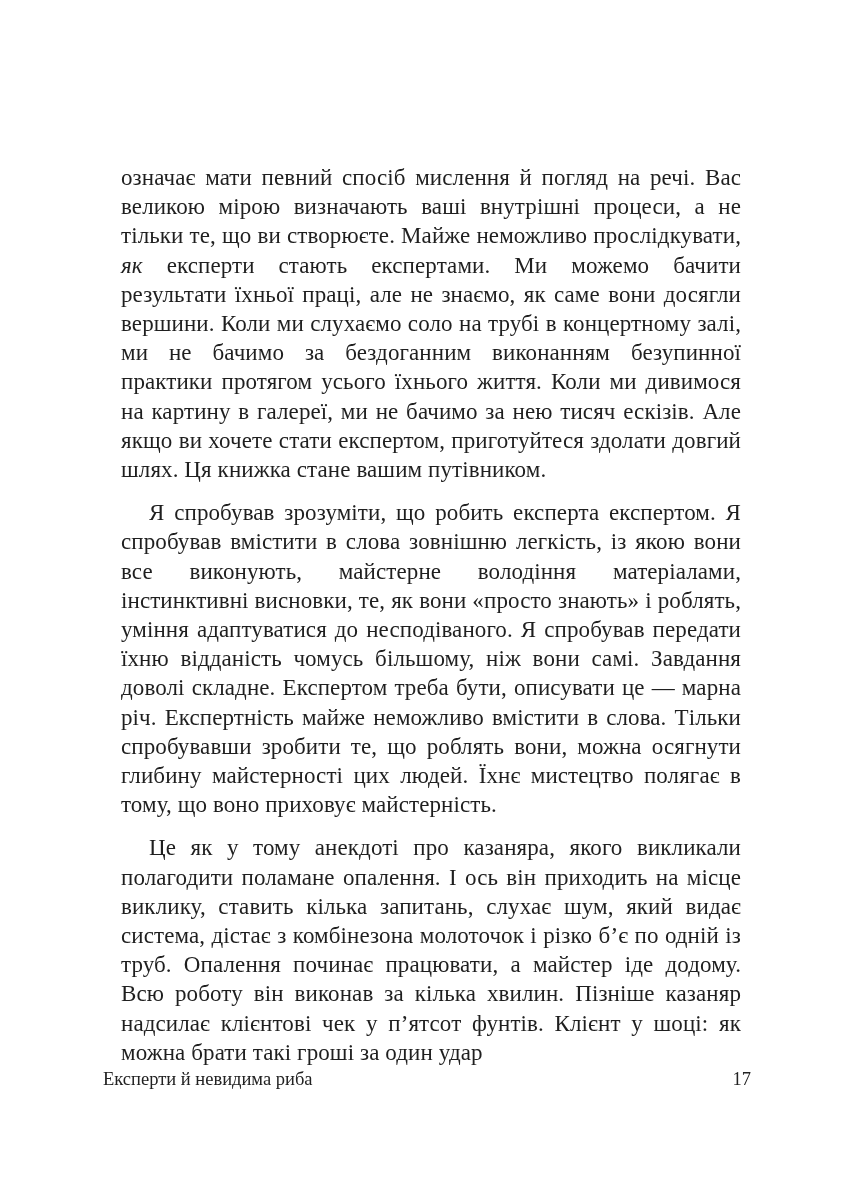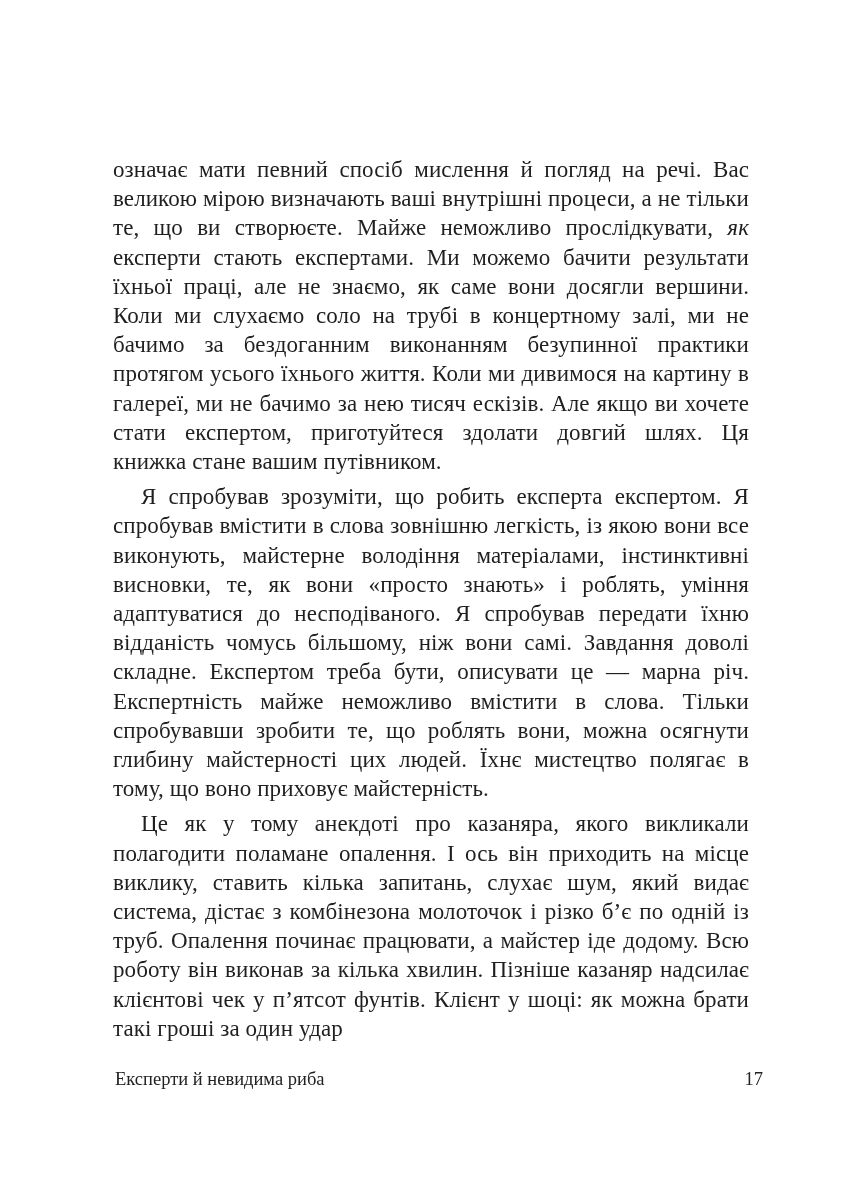--- a/index.html
+++ b/index.html
@@ -20,32 +20,32 @@
     position: absolute;
     left: 107px;
     top: 149px;
     width: 648px;
     font-size: 23px;
     line-height: 29.2px;
     text-align: justify;
     letter-spacing: 0.1px;
   }
   .text-block p {
-    margin: 6px;
+    margin: 14px;
     padding: 0;
   }
   .text-block p.indent {
     text-indent: 28px;
   }
   .text-block em {
     font-style: italic;
   }
   .footer {
     position: absolute;
-    left: 115px;
+    left: 103px;
     top: 1068px;
     width: 648px;
     display: flex;
     justify-content: space-between;
     align-items: baseline;
     font-size: 18.5px;
     line-height: 22px;
     color: #222222;
   }
   .footer .running-title {

